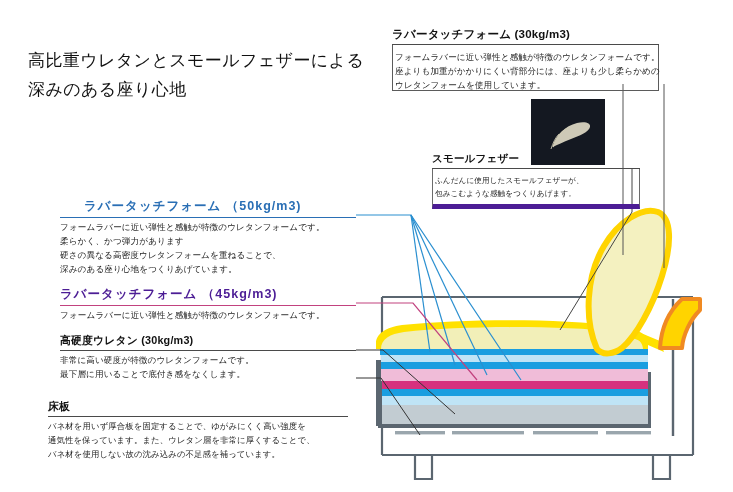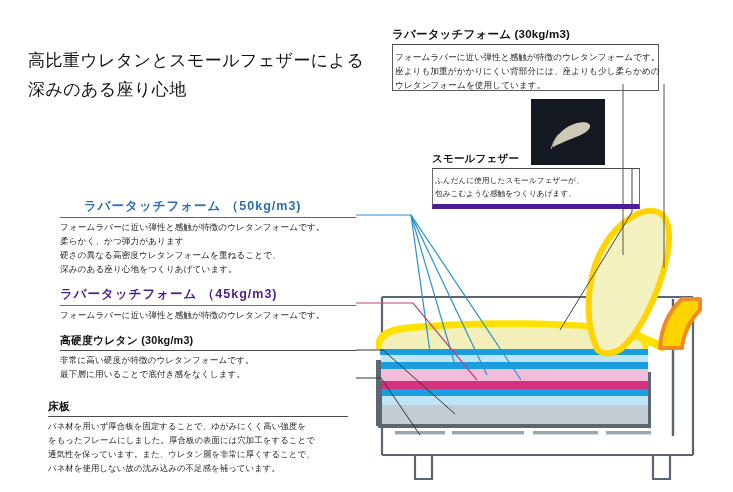--- a/index.html
+++ b/index.html
@@ -242,19 +242,18 @@
       <div>非常に高い硬度が特徴のウレタンフォームです。</div>
       <div>最下層に用いることで底付き感をなくします。</div>
     </div>
   </div>
 
   <div class="ann" id="ann-floor">
     <div class="hd">床板</div>
     <div class="rule"></div>
     <div class="body">
       <div>バネ材を用いず厚合板を固定することで、ゆがみにくく高い強度を</div>
-      <div>をもったフレームにしました。厚合板の表面には穴加工をすることで</div>
       <div>通気性を保っています。また、ウレタン層を非常に厚くすることで、</div>
       <div>バネ材を使用しない故の沈み込みの不足感を補っています。</div>
     </div>
   </div>
 
 </div>
 
 </body></html>

